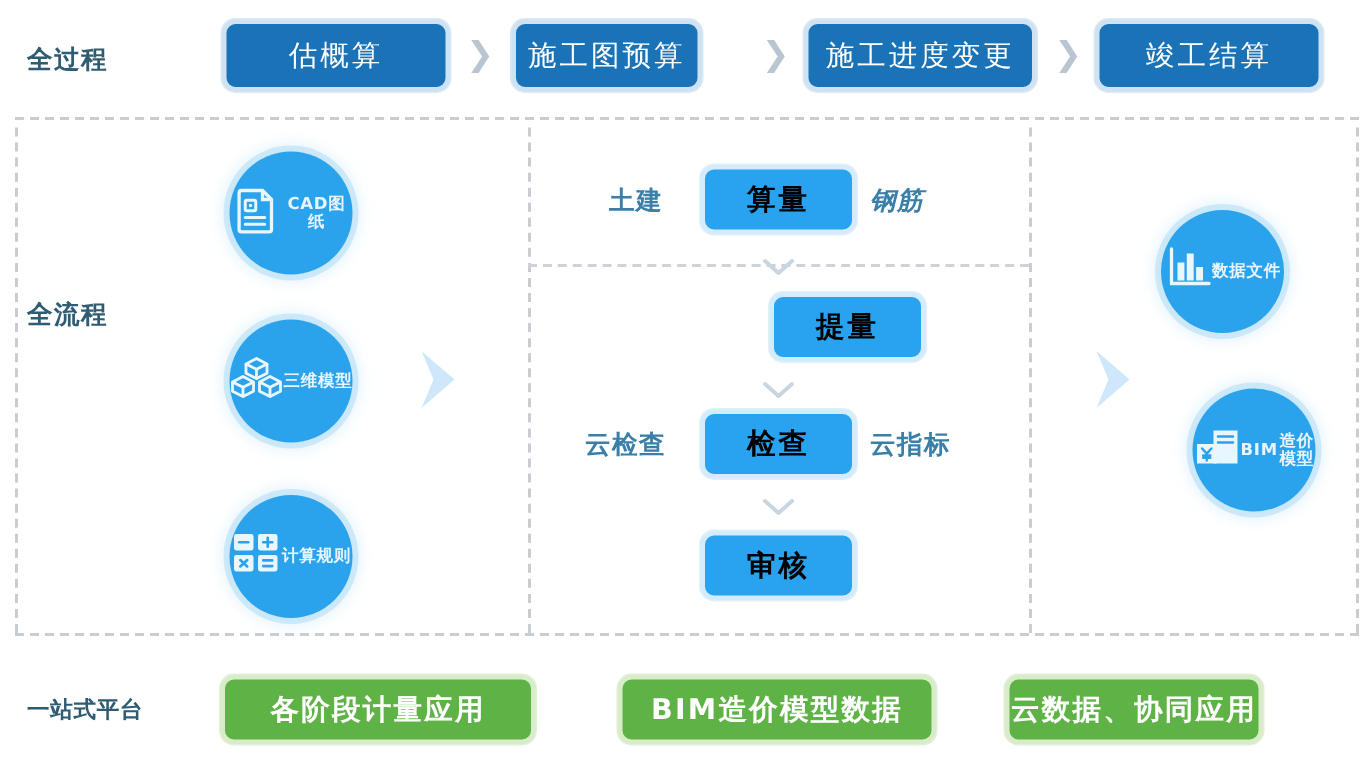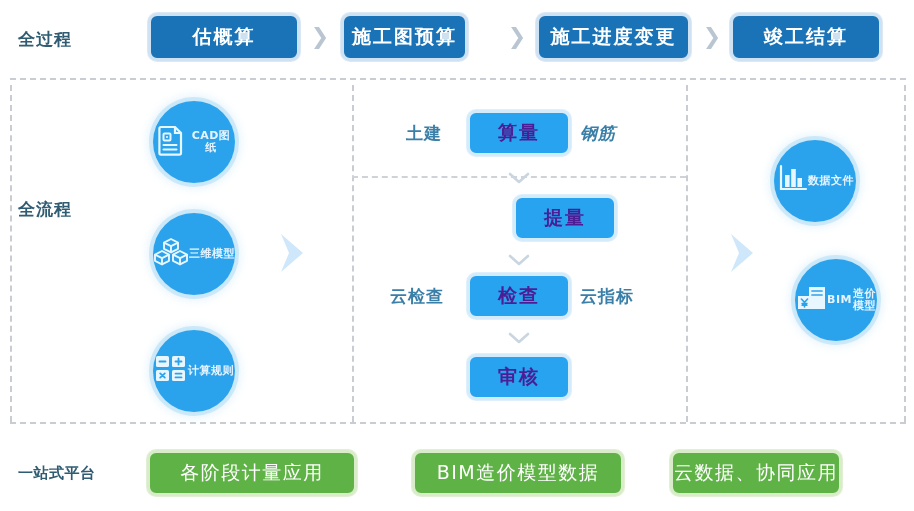--- a/index.html
+++ b/index.html
@@ -35,21 +35,21 @@
 
   
   .stage-btn {
     position: absolute;
     height: 48px;
     background: #1a73b7;
     border: 3px solid #cfe2f3;
     border-radius: 9px;
     color: #ffffff;
     font-size: 19px;
-    font-weight: 700;
+    font-weight: 400;
     letter-spacing: 2px;
     display: flex; align-items: center; justify-content: center;
     box-shadow: 0 0 0 1px rgba(190,215,235,.55);
   }
   .stage-chev {
     position: absolute;
     width: 16px; height: 26px;
     color: #b9c6d2;
     font-size: 22px; line-height: 26px;
     display: flex; align-items: center; justify-content: center;
@@ -82,21 +82,21 @@
     width: 34px; height: 46px;
   }
 
   
   .flow-btn {
     position: absolute;
     height: 46px; width: 104px;
     background: #27a3f0;
     border: 3px solid #d3ebfb;
     border-radius: 9px;
-    color: #4c1d95;
+    color: #000000;
     font-size: 19px; font-weight: 700;
     letter-spacing: 2px;
     display: flex; align-items: center; justify-content: center;
     box-shadow: 0 0 0 1px rgba(200,230,250,.6);
   }
   .side-lbl {
     position: absolute;
     color: #3a7fa8;
     font-size: 17px; font-weight: 700;
     letter-spacing: 1px;
@@ -108,21 +108,21 @@
   }
 
   
   .plat-btn {
     position: absolute;
     height: 46px;
     background: #5fb246;
     border: 3px solid #d9ecc9;
     border-radius: 9px;
     color: #ffffff;
-    font-size: 19px; font-weight: 400;
+    font-size: 19px; font-weight: 700;
     letter-spacing: 1.5px;
     display: flex; align-items: center; justify-content: center;
     box-shadow: 0 0 0 1px rgba(205,230,185,.6);
   }
 </style>
 </head>
 <body>
 
 <div id="root">
 

